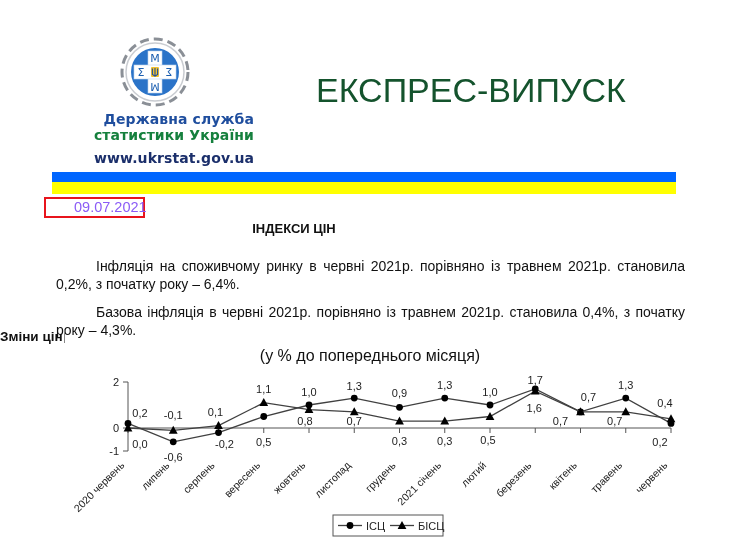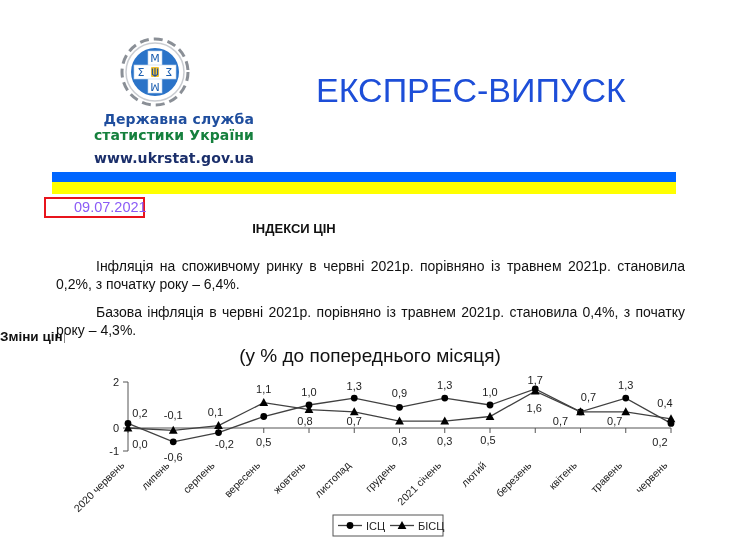--- a/index.html
+++ b/index.html
@@ -16,21 +16,21 @@
   #date-box { left:44px; top:197px; width:97px; height:17px; border:2.5px solid #e8141c; }
   #date-text { left:74px; top:198px; font-size:14.5px; line-height:18px; color:#8b5cf6; }
   #section-title { left:0; width:588px; top:220px; text-align:center; font-weight:bold; font-size:13px; line-height:18px; }
   #body-text { left:56px; top:247px; width:629px; font-size:14px; line-height:18px; }
   .para { margin:10px 0 3px 0; }
   .line { display:block; white-space:nowrap; }
   .line.just { text-align:justify; text-align-last:justify; white-space:normal; }
   .line.first { text-indent:40px; }
   #chart-title { left:0; width:740px; top:328px; font-weight:bold; font-size:13.5px; line-height:18px; }
   #chart-title .cursor { display:inline-block; width:1px; height:14px; background:#888; vertical-align:-2px; margin-left:1px; }
-  #chart-subtitle { left:0; width:740px; top:347px; text-align:center; font-size:19px; line-height:18px; }
+  #chart-subtitle { left:0; width:740px; top:347px; text-align:center; font-size:16px; line-height:18px; }
   #chart { left:60px; top:365px; width:650px; height:185px; }
   #chart text { font-family:"Liberation Sans", sans-serif; }
 </style>
 </head>
 <body>
 
 <svg id="logo" class="abs" viewBox="-38 -38 76 76">
   <g>
     <circle r="33" fill="none" stroke="#8a8f96" stroke-width="3" stroke-dasharray="9 5"></circle>
     <circle r="29" fill="none" stroke="#c9ccd1" stroke-width="1.5"></circle>
@@ -50,21 +50,21 @@
   <g>
     <rect x="-4" y="-5" width="8" height="10" fill="#f2c12e" rx="1"></rect>
     <path d="M-2.6 -3.5 L-2.6 2.5 L0 4.2 L2.6 2.5 L2.6 -3.5 M0 -4 L0 4" stroke="#1c4fa0" stroke-width="1.1" fill="none"></path>
   </g>
 </svg>
 
 <div class="abs org l1">Державна служба</div>
 <div class="abs org l2">статистики України</div>
 <div class="abs org url">www.ukrstat.gov.ua</div>
 
-<div id="title-main" class="abs" style="color: #1d4ed8;">ЕКСПРЕС-ВИПУСК</div>
+<div id="title-main" class="abs" style="color: #14532d;">ЕКСПРЕС-ВИПУСК</div>
 
 <div id="stripe-blue" class="abs" style="background: rgb(0, 102, 255);"></div>
 <div id="stripe-yellow" class="abs" style="background: rgb(255, 255, 0);"></div>
 
 <div id="date-box" class="abs" style="border-color: rgb(232, 20, 28);"></div>
 <div id="date-text" class="abs">09.07.2021</div>
 
 <div id="section-title" class="abs">ІНДЕКСИ ЦІН</div>
 
 <div id="body-text" class="abs">

